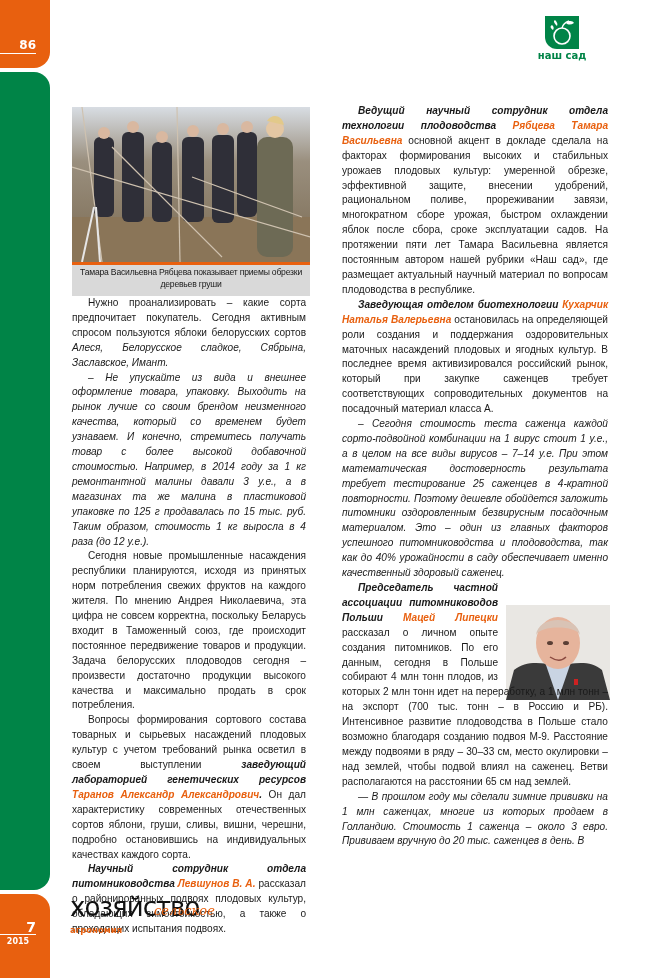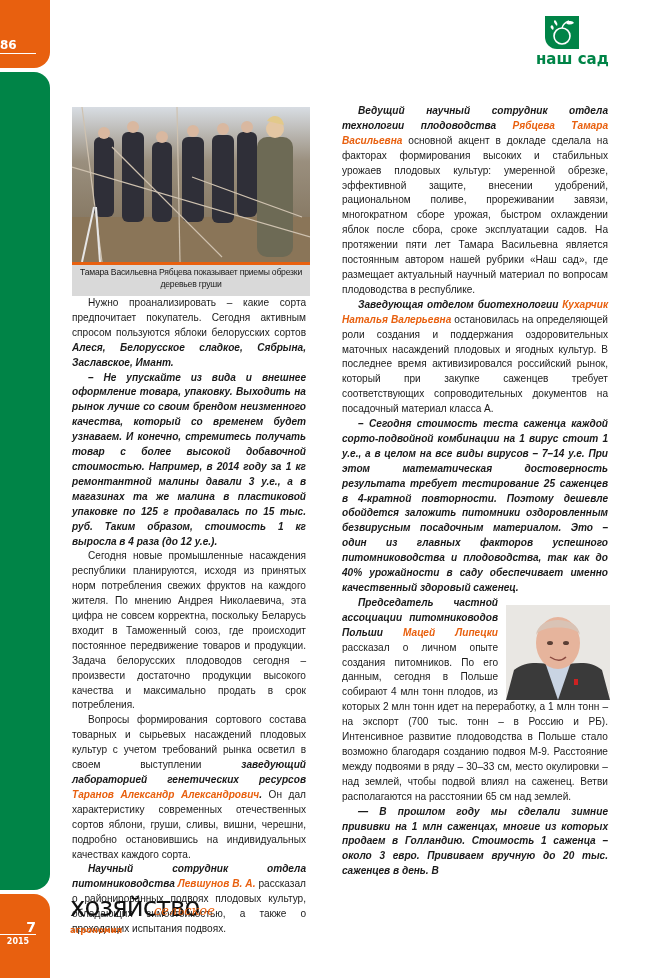--- a/index.html
+++ b/index.html
@@ -4,41 +4,41 @@
 <style>
   html, body { margin:0; padding:0; }
   body { width:646px; height:978px; position:relative; background:#ffffff; overflow:hidden;
          font-family:"Liberation Sans", sans-serif; color:#1a1a1a; }
   .side-top { position:absolute; left:0; top:0; width:50px; height:68px; background:#e8600f;
               border-bottom-right-radius:16px; }
   .side-mid { position:absolute; left:0; top:72px; width:50px; height:818px; background:#008447;
               border-top-right-radius:16px; border-bottom-right-radius:16px; }
   .side-bot { position:absolute; left:0; top:894px; width:50px; height:84px; background:#e8600f;
               border-top-right-radius:16px; }
-  .pgnum { position:absolute; left:0; top:38px; width:36px; color:#fff;
+  .pgnum { position:absolute; left:0; top:38px; width:36px; text-align:right; color:#fff;
            font-weight:bold; font-size:12px; border-bottom:1.5px solid #fff; padding-bottom:1px;
            font-family:"DejaVu Sans", sans-serif; }
   .issue { position:absolute; left:0; top:920px; width:36px; text-align:right; color:#fff;
            font-weight:bold; border-bottom:1.5px solid #fff; font-family:"DejaVu Sans", sans-serif;
            font-size:14px; line-height:14px; }
   .year { position:absolute; left:0; top:937px; width:36px; text-align:center; color:#fff;
           font-weight:bold; font-size:8px; font-family:"DejaVu Sans", sans-serif; }
 
   .logo-sad { position:absolute; left:544px; top:16px; width:36px; height:44px; }
   .logo-sad .badge { width:34px; height:33px; background:#008447; border-bottom-left-radius:12px;
                      margin:0 auto; position:relative; }
-  .logo-sad .caption { font-size:15px; font-weight:bold; color:#008447; text-align:center;
+  .logo-sad .caption { font-size:10px; font-weight:bold; color:#008447; text-align:center;
                        white-space:nowrap; margin-left:-8px; width:52px; margin-top:1px;
                        font-family:"DejaVu Sans", sans-serif; }
 
   .col { position:absolute; font-size:10.1px; line-height:14.9px; text-align:justify; }
   .col p { margin:0; text-indent:16px; }
   .col-left { left:72px; top:296px; width:234px; }
   .col-right { left:342px; top:104px; width:266px; }
-  .it { font-style:italic;font-weight:bold; }
+  .it { font-style:italic; }
   .bi { font-style:italic; font-weight:bold; }
   .or { color:#e8600f; font-style:italic; font-weight:bold; }
 
   .photo1 { position:absolute; left:72px; top:107px; width:238px; height:155px; overflow:hidden; }
   .photo1 svg { display:block; }
   .cap-bar { position:absolute; left:72px; top:262px; width:238px; height:3px; background:#e8600f; }
   .caption1 { position:absolute; left:72px; top:265px; width:230px; height:27px; background:#d9d9d9;
               font-size:8.6px; line-height:11.5px; padding:2px 4px; letter-spacing:-0.2px;text-align:center; }
 
   .photo2 { position:absolute; left:506px; top:605px; width:104px; height:95px; overflow:hidden; }

